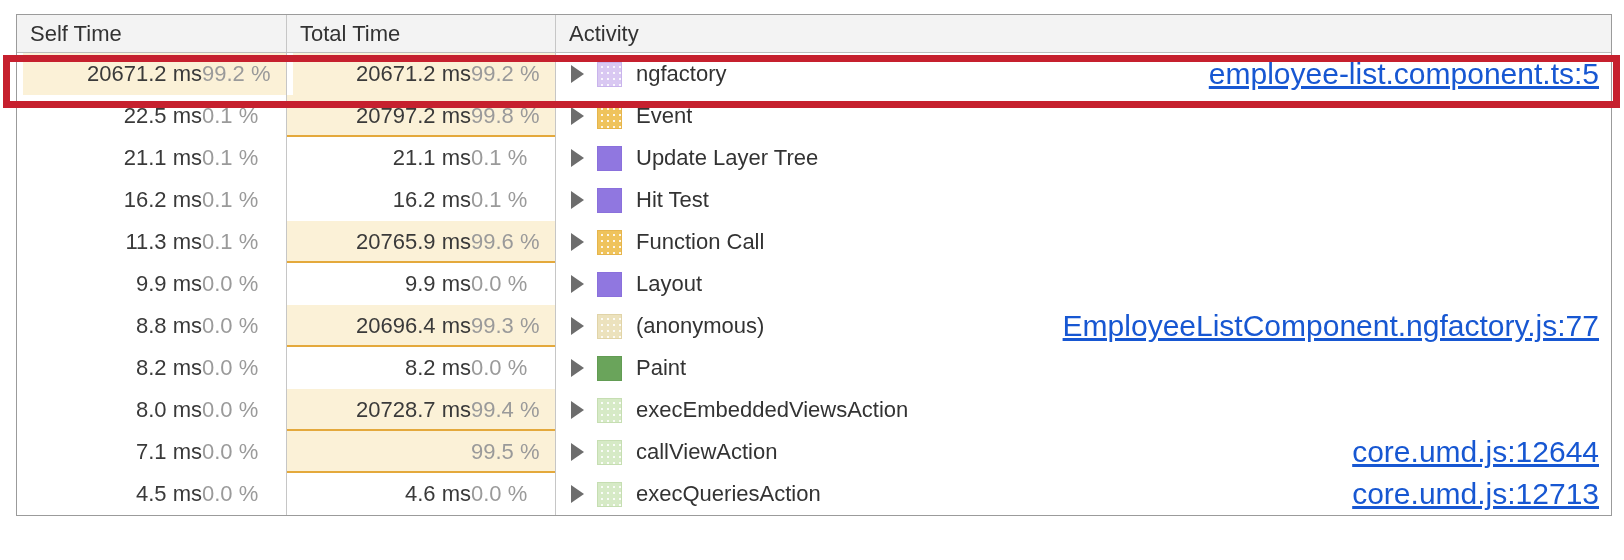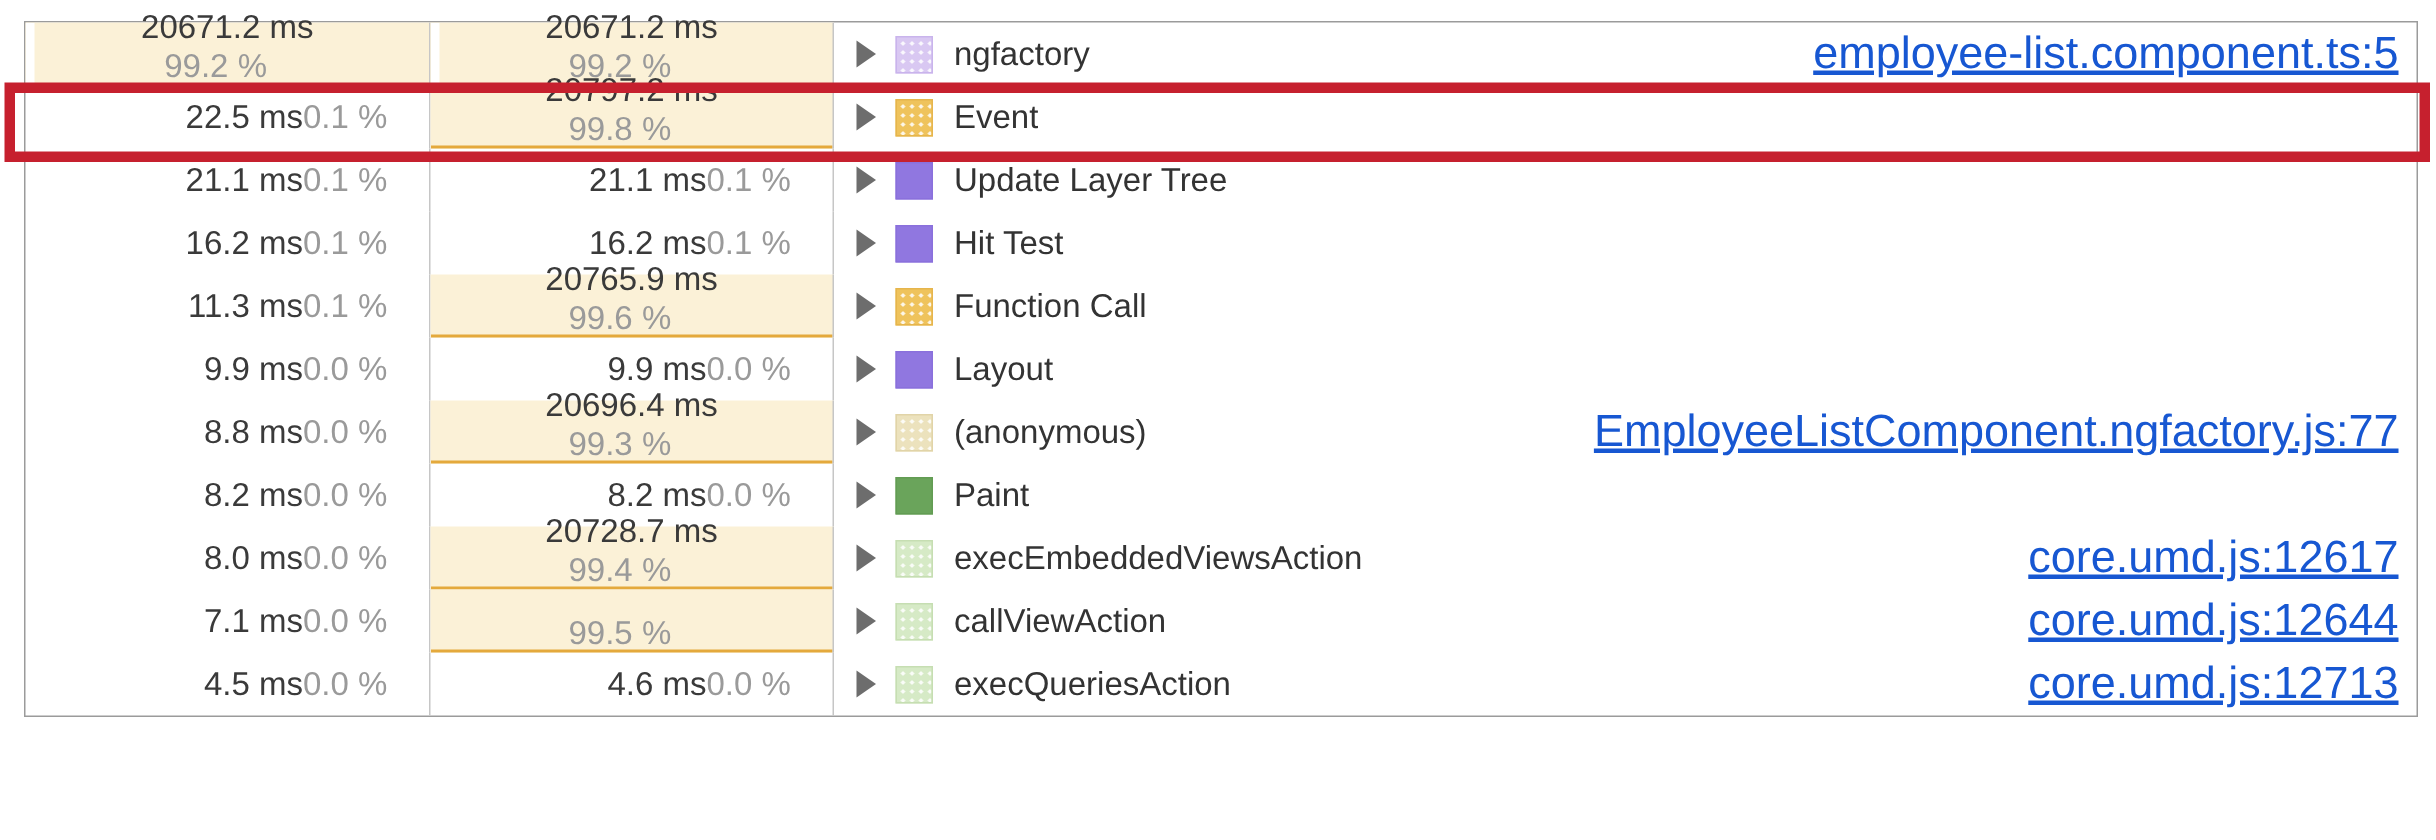--- a/index.html
+++ b/index.html
@@ -24,21 +24,21 @@
   .c2 { width:269px; border-right:1px solid #c6c6c6; }
   .c3 { flex:1; min-width:0; }
   .row { display:flex; height:42px; }
   .cell { box-sizing:border-box; }
   .time {
     display:flex; align-items:center; justify-content:flex-end;
     font-size:22px; box-sizing:border-box;
   }
   .ms  { flex:1; text-align:right; color:#3a3a3a; white-space:pre; }
   .pct { width:76px; flex:none; text-align:left; padding-right:8px; color:#9a9a9a; white-space:pre; }
-  .time.hl { background:var(--hl-bg);flex-direction:column; }
+  .time.hl { background:var(--hl-bg); }
   .time.hl.underline { box-shadow: inset 0 -2px 0 var(--hl-line); }
   .time.hl.inset { box-shadow: inset 6px 0 0 #ffffff; }
   .activity {
     display:flex; align-items:center; font-size:22px;
     padding:0 12px 0 12px; box-sizing:border-box; min-width:0;
   }
   .tri {
     width:0; height:0; flex:none;
     border-left:13px solid #6d6d6d;
     border-top:9px solid transparent;
@@ -61,20 +61,25 @@
   .annotation {
     position:absolute; left:3px; top:55px; width:1617px; height:53px;
     border:7px solid var(--annot); box-sizing:border-box;
     z-index:10; pointer-events:none; background:transparent;
   }
 </style>
 </head>
 <body style="--hl-bg: #fbf1d7; --hl-line: #e4a93c; --link: #1757d2; --annot: #c6202e;">
 
 <div class="grid">
+  <div class="hrow">
+    <div class="hcell c1">Self Time</div>
+    <div class="hcell c2">Total Time</div>
+    <div class="hcell c3">Activity</div>
+  </div>
   <div>
       <div class="row">
         <div class="cell time c1 hl inset">
           <span class="ms">20671.2 ms</span>
           <span class="pct">99.2 %</span>
         </div>
         <div class="cell time c2 hl inset">
           <span class="ms">20671.2 ms</span>
           <span class="pct">99.2 %</span>
         </div>
@@ -197,21 +202,20 @@
           <span class="pct">0.0 %</span>
         </div>
         <div class="cell time c2 hl underline">
           <span class="ms">20728.7 ms</span>
           <span class="pct">99.4 %</span>
         </div>
         <div class="cell activity c3">
           <span class="tri"></span>
           <span class="swatch dots" style="background-color: rgb(214, 234, 198); border-color: rgb(198, 222, 178);"></span>
           <span class="label">execEmbeddedViewsAction</span>
-          <a class="src-link">core.umd.js:12617</a>
         </div>
       </div>
       <div class="row">
         <div class="cell time c1">
           <span class="ms">7.1 ms</span>
           <span class="pct">0.0 %</span>
         </div>
         <div class="cell time c2 hl underline">
           <span class="pct">99.5 %</span>
         </div>

